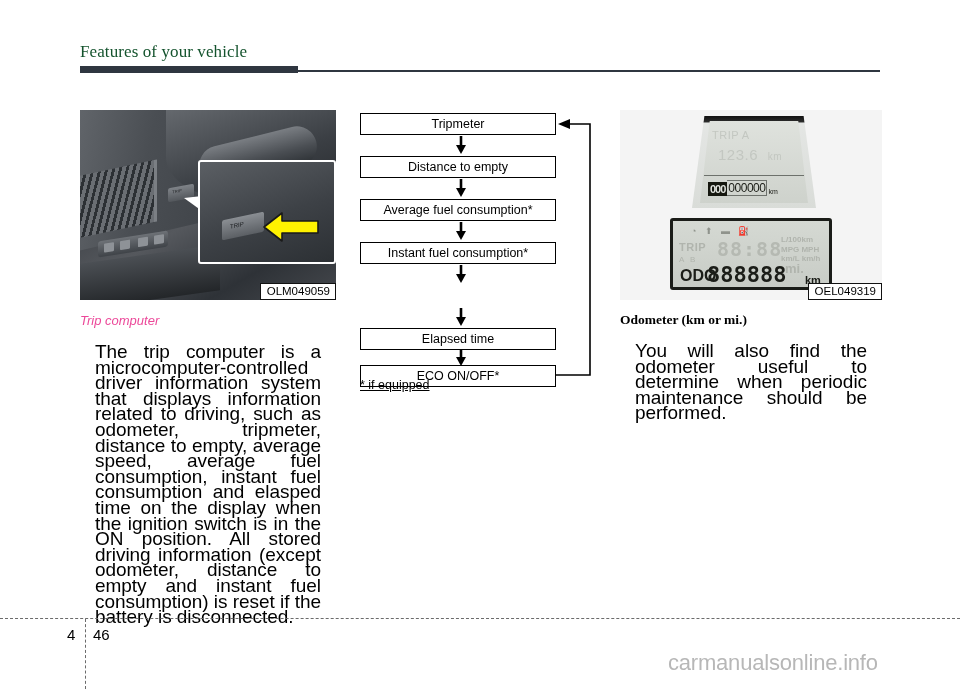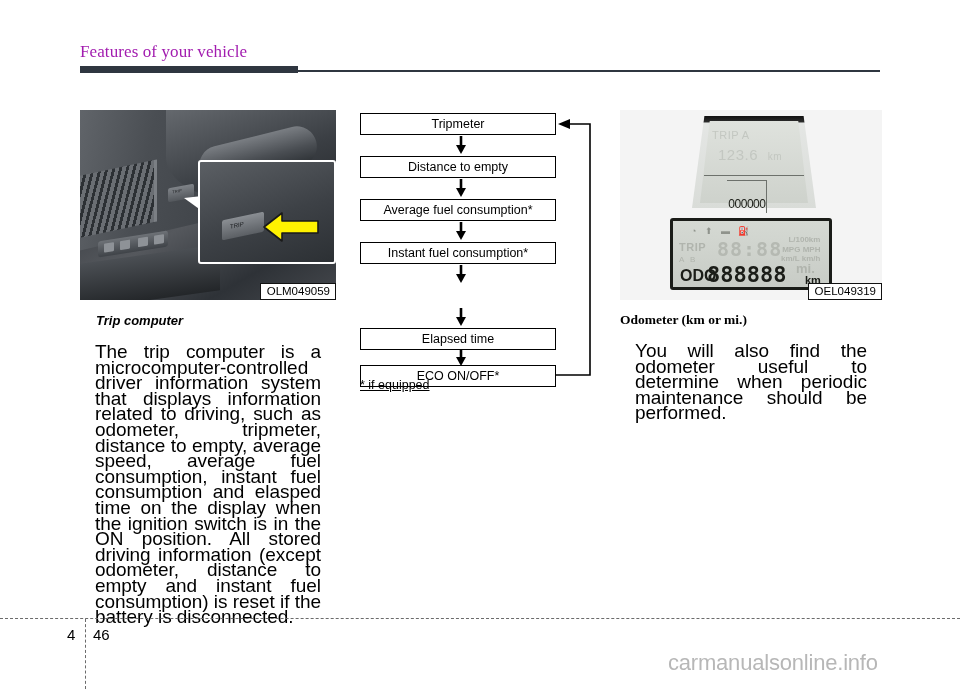--- a/index.html
+++ b/index.html
@@ -18,21 +18,21 @@
   
   #page-header {
     position: absolute;
     left: 80px;
     top: 42px;
     width: 800px;
   }
   #page-header .title {
     font-family: "Liberation Serif", serif;
     font-size: 17px;
-    color: #a21caf;
+    color: #14532d;
     letter-spacing: 0.1px;
     line-height: 20px;
     white-space: nowrap;
   }
   #header-rule {
     position: absolute;
     left: 80px;
     top: 66px;
     width: 800px;
     height: 7px;
@@ -54,21 +54,21 @@
     background: #2f3640;
   }
 
   
   .col { position: absolute; }
   #col-left  { left: 80px;  top: 110px; width: 256px; }
   #col-mid   { left: 358px; top: 110px; width: 244px; }
   #col-right { left: 620px; top: 110px; width: 262px; }
 
   
-  .figure { position: relative; text-align: right; }
+  .figure { position: relative; }
   #photo-interior {
     position: relative;
     width: 256px;
     height: 190px;
     background: linear-gradient(150deg,#4f5358 0%, #3a3e43 28%, #55585d 52%, #2e3237 78%, #45484d 100%);
     overflow: hidden;
   }
   #photo-interior .dash-sweep {
     position: absolute;
     left: -20px; top: -30px;
@@ -184,24 +184,24 @@
     padding: 1px 5px 1px 6px;
     font-size: 11.5px;
     color: #000;
     line-height: 13px;
     font-family: "Liberation Sans", sans-serif;
   }
 
   
   .sub-head {
     font-style: italic;
-    font-weight: bold;
+    font-weight: normal;
     font-size: 13px;
-    color: #000000;
-    margin: 13px 0 1px 16px;
+    color: #ec4899;
+    margin: 13px 0 1px 0;
     line-height: 16px;
   }
   .body-para {
     font-size: 19px;
     line-height: 15.6px;
     color: #000;
     text-align: justify;
     margin: 15px;
     letter-spacing: -0.05px;
   }
@@ -305,21 +305,21 @@
     padding: 0 1px;
     border: 1px solid #15170f;
     font-weight: bold;
   }
   #cluster-top .odo-row .seg-light {
     color: #1a1c16;
     font-size: 12px;
     letter-spacing: -0.5px;
     border: 1px solid #6d716c;
     border-left: none;
-    padding: 16px 1px;
+    padding: 0 1px;
   }
   #cluster-top .odo-row .unit {
     font-size: 7px;
     color: #1a1c16;
     margin-left: 1px;
     margin-bottom: 1px;
   }
 
   #cluster-bottom {
     position: absolute;
@@ -394,21 +394,21 @@
   }
   #cluster-bottom .km {
     position: absolute;
     left: 132px; top: 53px;
     font-size: 11px;
     font-weight: bold;
     color: #1b1d18;
   }
   #cluster-bottom .mi {
     position: absolute;
-    left: 123px; top: 40px;
+    left: 112px; top: 40px;
     font-size: 13px;
     color: #b0b4ad;
     font-weight: bold;
   }
 
   .right-head {
     font-family: "Liberation Serif", serif;
     font-weight: bold;
     font-size: 13.5px;
     color: #000;

